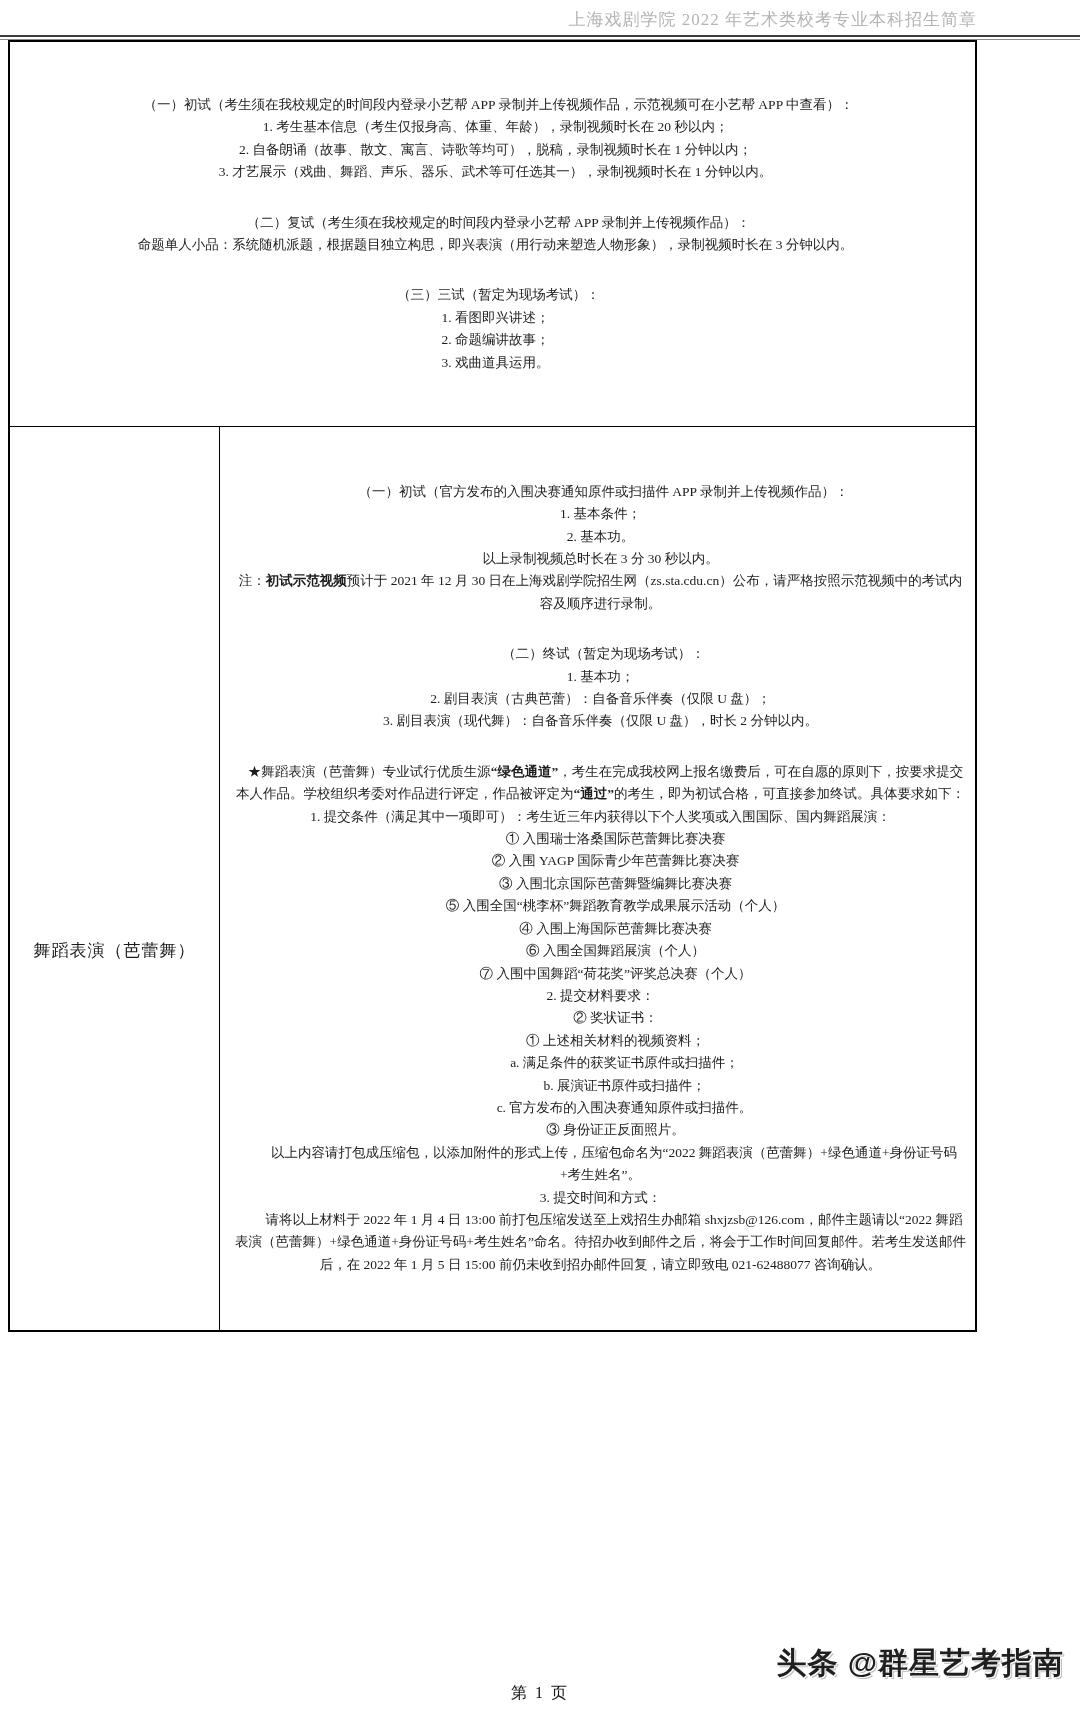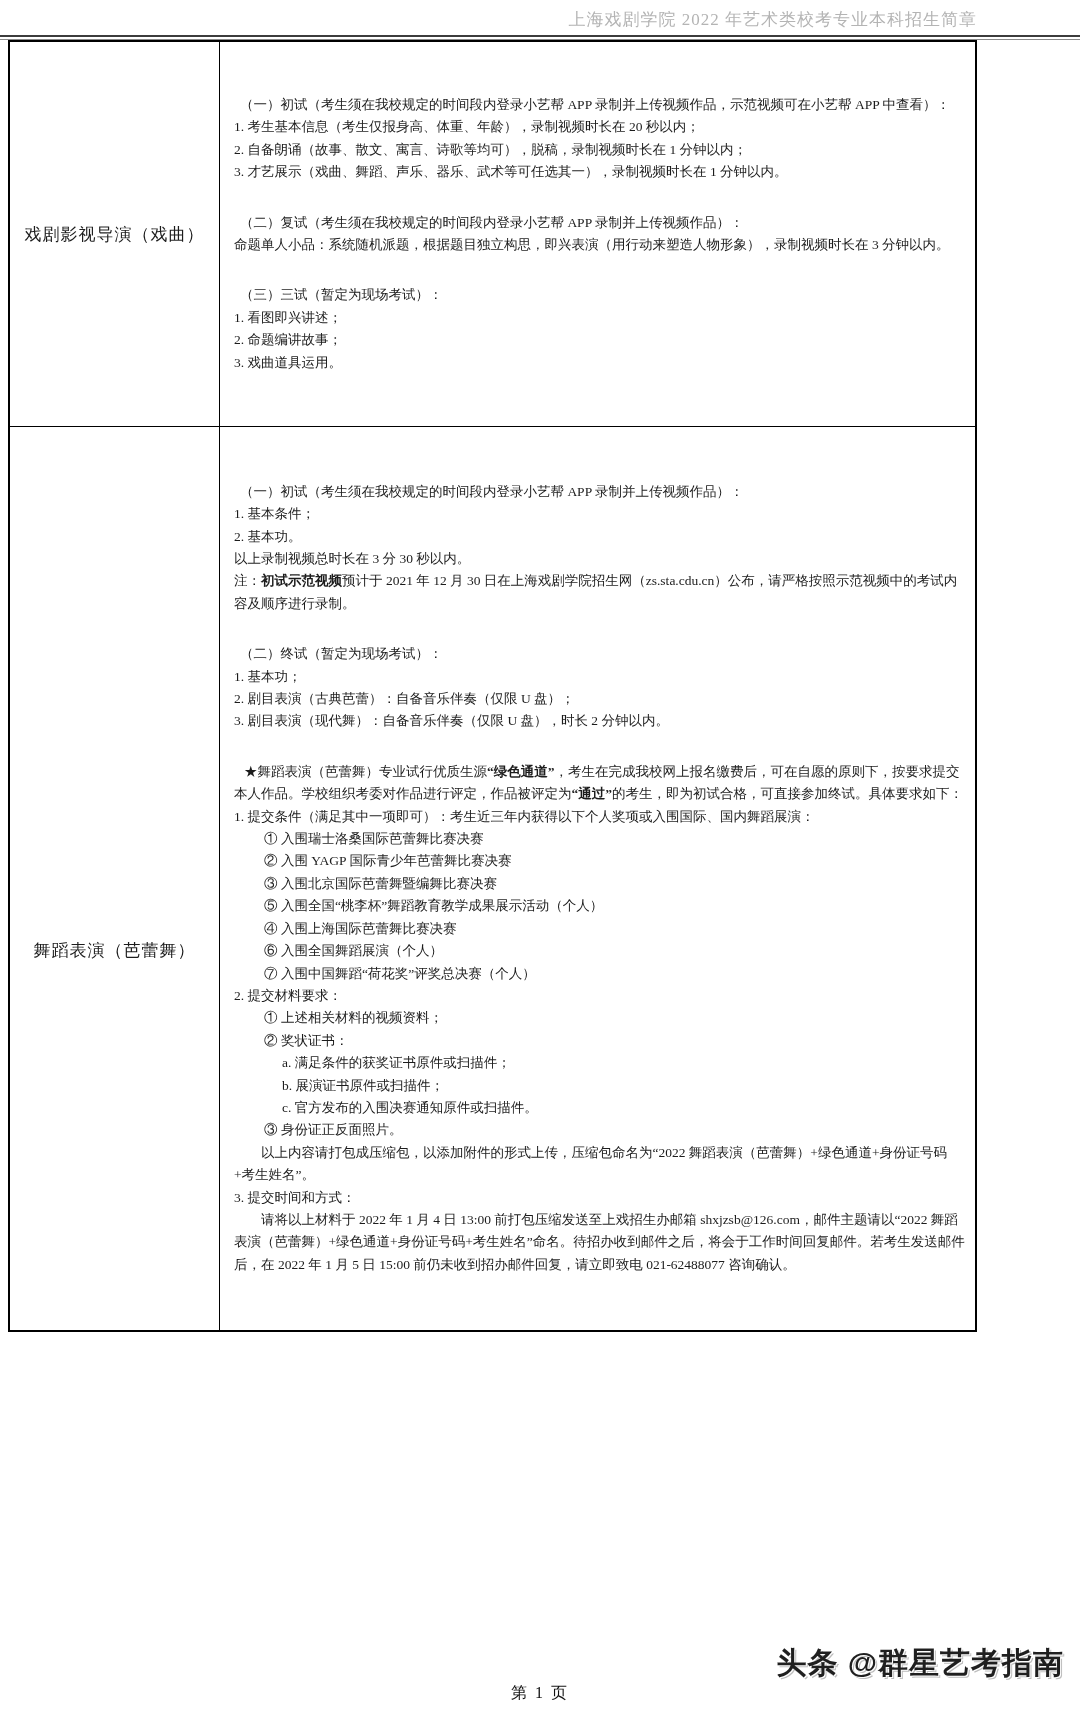--- a/index.html
+++ b/index.html
@@ -51,20 +51,21 @@
     flex:1 1 auto;
     box-sizing:border-box;
     padding:10px 8px 10px 14px;
     display:flex;flex-direction:column;justify-content:center;
   }
   .para{
     margin:0;
     font-size:13.5px;
     line-height:22.4px;
     color:#1c1c1c;
+    text-align:center;
   }
   .para .b{font-weight:700;}
   .para.head{padding-left:6px;}
   .para.li1{padding-left:30px;}
   .para.li2{padding-left:48px;}
   .para.par{text-indent:2em;}
   .para.star{text-indent:10px;}
   .para.gap{margin-top:28px;}
   
   .page-num{
@@ -90,62 +91,59 @@
 </head>
 <body>
 
 <div class="page">
 
   <div class="hdr">上海戏剧学院 2022 年艺术类校考专业本科招生简章</div>
   <div class="hdr-rule"></div>
 
   <div class="tbl">
       <div class="trow row-1">
-        <div class="cell-label">
-          <span>戏剧影视导演（戏曲）</span>
-        </div>
         <div class="cell-content">
           <p class="para head"><span>（一）初试（考生须在我校规定的时间段内登录小艺帮 APP 录制并上传视频作品，示范视频可在小艺帮 APP 中查看）：</span></p>
           <p class="para plain"><span>1. 考生基本信息（考生仅报身高、体重、年龄），录制视频时长在 20 秒以内；</span></p>
           <p class="para plain"><span>2. 自备朗诵（故事、散文、寓言、诗歌等均可），脱稿，录制视频时长在 1 分钟以内；</span></p>
           <p class="para plain"><span>3. 才艺展示（戏曲、舞蹈、声乐、器乐、武术等可任选其一），录制视频时长在 1 分钟以内。</span></p>
           <p class="para head gap"><span>（二）复试（考生须在我校规定的时间段内登录小艺帮 APP 录制并上传视频作品）：</span></p>
           <p class="para plain"><span>命题单人小品：系统随机派题，根据题目独立构思，即兴表演（用行动来塑造人物形象），录制视频时长在 3 分钟以内。</span></p>
           <p class="para head gap"><span>（三）三试（暂定为现场考试）：</span></p>
           <p class="para plain"><span>1. 看图即兴讲述；</span></p>
           <p class="para plain"><span>2. 命题编讲故事；</span></p>
           <p class="para plain"><span>3. 戏曲道具运用。</span></p>
         </div>
       </div>
       <div class="trow row-2">
         <div class="cell-label">
           <span>舞蹈表演（芭蕾舞）</span>
         </div>
         <div class="cell-content">
-          <p class="para head"><span>（一）初试（考生须在我校规定的时间段内登录小艺帮 APP 录制并上传视频作品）：</span></p>
+          <p class="para head"><span>（一）初试（官方发布的入围决赛通知原件或扫描件 APP 录制并上传视频作品）：</span></p>
           <p class="para plain"><span>1. 基本条件；</span></p>
           <p class="para plain"><span>2. 基本功。</span></p>
           <p class="para plain"><span>以上录制视频总时长在 3 分 30 秒以内。</span></p>
           <p class="para plain"><span>注：</span><span class="b">初试示范视频</span><span>预计于 2021 年 12 月 30 日在上海戏剧学院招生网（zs.sta.cdu.cn）公布，请严格按照示范视频中的考试内容及顺序进行录制。</span></p>
           <p class="para head gap"><span>（二）终试（暂定为现场考试）：</span></p>
           <p class="para plain"><span>1. 基本功；</span></p>
           <p class="para plain"><span>2. 剧目表演（古典芭蕾）：自备音乐伴奏（仅限 U 盘）；</span></p>
           <p class="para plain"><span>3. 剧目表演（现代舞）：自备音乐伴奏（仅限 U 盘），时长 2 分钟以内。</span></p>
           <p class="para star gap"><span>★舞蹈表演（芭蕾舞）专业试行优质生源</span><span class="b">“绿色通道”</span><span>，考生在完成我校网上报名缴费后，可在自愿的原则下，按要求提交本人作品。学校组织考委对作品进行评定，作品被评定为</span><span class="b">“通过”</span><span>的考生，即为初试合格，可直接参加终试。具体要求如下：</span></p>
           <p class="para plain"><span>1. 提交条件（满足其中一项即可）：考生近三年内获得以下个人奖项或入围国际、国内舞蹈展演：</span></p>
           <p class="para li1"><span>① 入围瑞士洛桑国际芭蕾舞比赛决赛</span></p>
           <p class="para li1"><span>② 入围 YAGP 国际青少年芭蕾舞比赛决赛</span></p>
           <p class="para li1"><span>③ 入围北京国际芭蕾舞暨编舞比赛决赛</span></p>
           <p class="para li1"><span>⑤ 入围全国“桃李杯”舞蹈教育教学成果展示活动（个人）</span></p>
           <p class="para li1"><span>④ 入围上海国际芭蕾舞比赛决赛</span></p>
           <p class="para li1"><span>⑥ 入围全国舞蹈展演（个人）</span></p>
           <p class="para li1"><span>⑦ 入围中国舞蹈“荷花奖”评奖总决赛（个人）</span></p>
           <p class="para plain"><span>2. 提交材料要求：</span></p>
+          <p class="para li1"><span>② 奖状证书：</span></p>
           <p class="para li1"><span>① 上述相关材料的视频资料；</span></p>
-          <p class="para li1"><span>② 奖状证书：</span></p>
           <p class="para li2"><span>a. 满足条件的获奖证书原件或扫描件；</span></p>
           <p class="para li2"><span>b. 展演证书原件或扫描件；</span></p>
           <p class="para li2"><span>c. 官方发布的入围决赛通知原件或扫描件。</span></p>
           <p class="para li1"><span>③ 身份证正反面照片。</span></p>
           <p class="para par"><span>以上内容请打包成压缩包，以添加附件的形式上传，压缩包命名为“2022 舞蹈表演（芭蕾舞）+绿色通道+身份证号码+考生姓名”。</span></p>
           <p class="para plain"><span>3. 提交时间和方式：</span></p>
           <p class="para par"><span>请将以上材料于 2022 年 1 月 4 日 13:00 前打包压缩发送至上戏招生办邮箱 shxjzsb@126.com，邮件主题请以“2022 舞蹈表演（芭蕾舞）+绿色通道+身份证号码+考生姓名”命名。待招办收到邮件之后，将会于工作时间回复邮件。若考生发送邮件后，在 2022 年 1 月 5 日 15:00 前仍未收到招办邮件回复，请立即致电 021-62488077 咨询确认。</span></p>
         </div>
       </div>
     </div>

